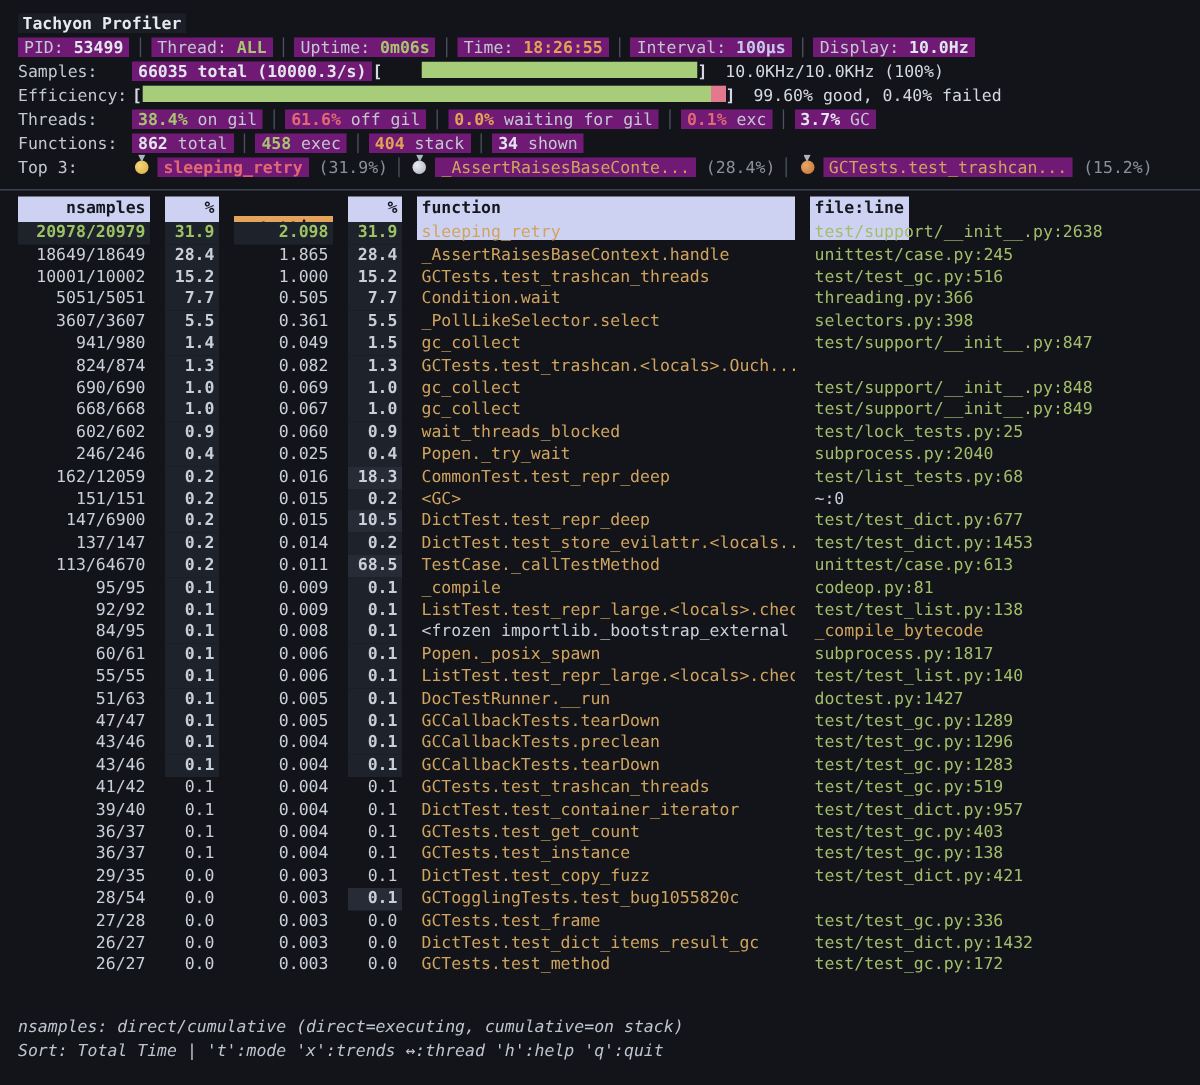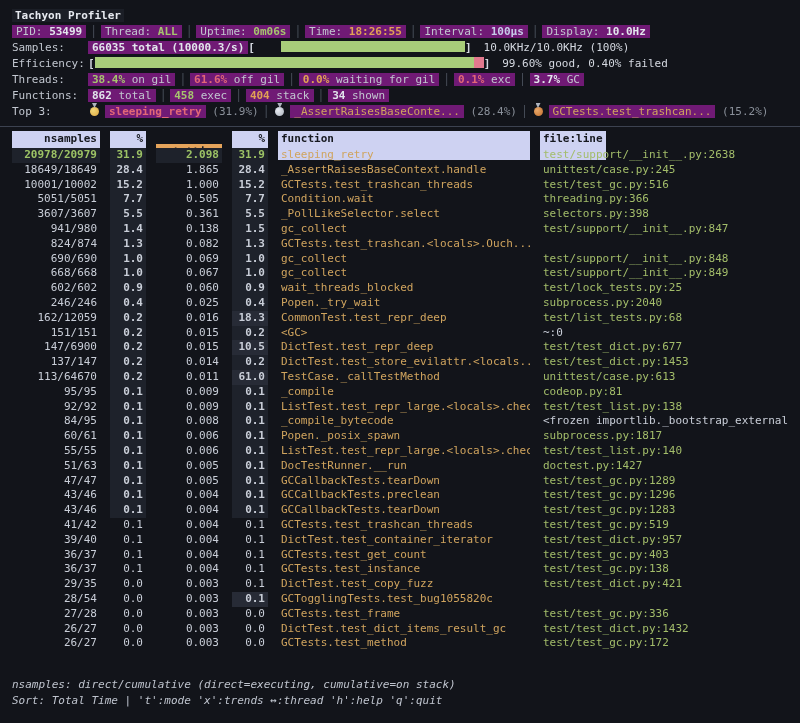--- a/index.html
+++ b/index.html
@@ -137,21 +137,21 @@
           <span class="cell num">3607/3607</span>
           <span class="cell num s-red cell-bg">5.5</span>
           <span class="cell num">0.361</span>
           <span class="cell num s-red cell-bg">5.5</span>
           <span class="cell fn">_PollLikeSelector.select</span>
           <span class="cell fl-green">selectors.py:398</span>
         </div>
         <div class="grid-row">
           <span class="cell num">941/980</span>
           <span class="cell num s-red cell-bg">1.4</span>
-          <span class="cell num">0.138</span>
+          <span class="cell num">0.049</span>
           <span class="cell num s-red cell-bg">1.5</span>
           <span class="cell fn">gc_collect</span>
           <span class="cell fl-green">test/support/__init__.py:847</span>
         </div>
         <div class="grid-row">
           <span class="cell num">824/874</span>
           <span class="cell num s-red cell-bg">1.3</span>
           <span class="cell num">0.082</span>
           <span class="cell num s-red cell-bg">1.3</span>
           <span class="cell fn">GCTests.test_trashcan.&lt;locals&gt;.Ouch....</span>
@@ -217,21 +217,21 @@
           <span class="cell num s-red cell-bg">0.2</span>
           <span class="cell num">0.014</span>
           <span class="cell num s-red cell-bg">0.2</span>
           <span class="cell fn">DictTest.test_store_evilattr.&lt;locals...</span>
           <span class="cell fl-green">test/test_dict.py:1453</span>
         </div>
         <div class="grid-row">
           <span class="cell num">113/64670</span>
           <span class="cell num s-red cell-bg">0.2</span>
           <span class="cell num">0.011</span>
-          <span class="cell num s-green cell-bg hl">61.0</span>
+          <span class="cell num s-green cell-bg hl">68.5</span>
           <span class="cell fn">TestCase._callTestMethod</span>
           <span class="cell fl-green">unittest/case.py:613</span>
         </div>
         <div class="grid-row">
           <span class="cell num">95/95</span>
           <span class="cell num s-red cell-bg">0.1</span>
           <span class="cell num">0.009</span>
           <span class="cell num s-red cell-bg">0.1</span>
           <span class="cell fn">_compile</span>
           <span class="cell fl-green">codeop.py:81</span>
@@ -242,22 +242,22 @@
           <span class="cell num">0.009</span>
           <span class="cell num s-red cell-bg">0.1</span>
           <span class="cell fn">ListTest.test_repr_large.&lt;locals&gt;.check</span>
           <span class="cell fl-green">test/test_list.py:138</span>
         </div>
         <div class="grid-row">
           <span class="cell num">84/95</span>
           <span class="cell num s-red cell-bg">0.1</span>
           <span class="cell num">0.008</span>
           <span class="cell num s-red cell-bg">0.1</span>
+          <span class="cell fl-white">&lt;frozen importlib._bootstrap_external</span>
           <span class="cell fn">_compile_bytecode</span>
-          <span class="cell fl-white">&lt;frozen importlib._bootstrap_external</span>
         </div>
         <div class="grid-row">
           <span class="cell num">60/61</span>
           <span class="cell num s-red cell-bg">0.1</span>
           <span class="cell num">0.006</span>
           <span class="cell num s-red cell-bg">0.1</span>
           <span class="cell fn">Popen._posix_spawn</span>
           <span class="cell fl-green">subprocess.py:1817</span>
         </div>
         <div class="grid-row">

